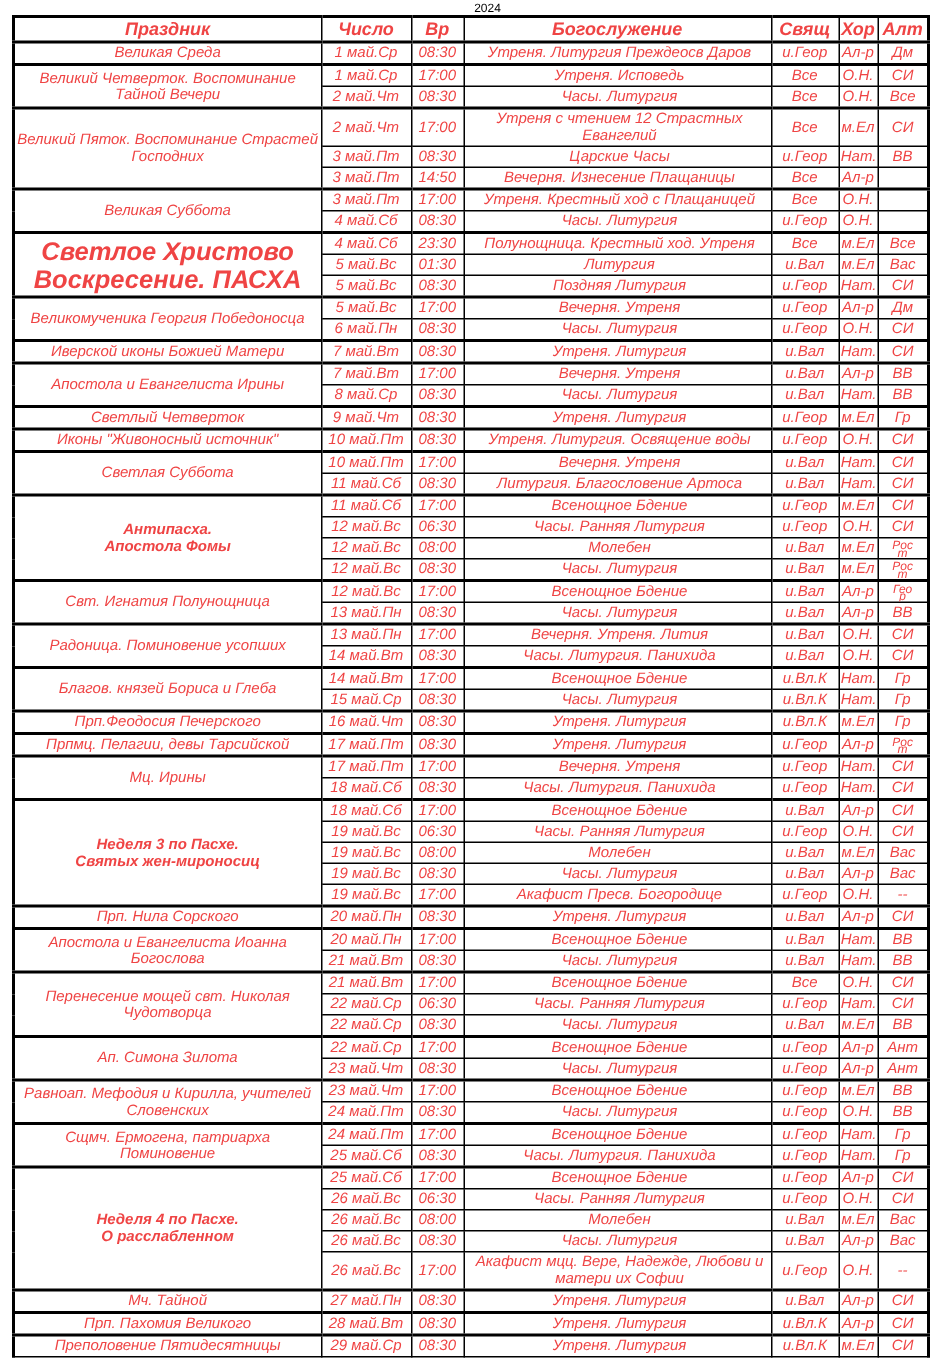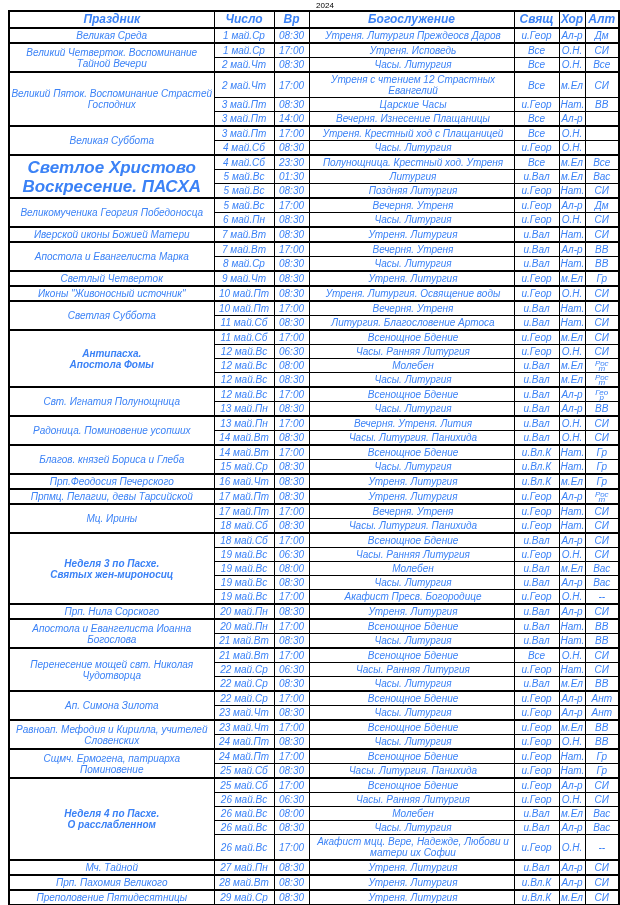--- a/index.html
+++ b/index.html
@@ -22,21 +22,21 @@
     font-size: 8px;
     line-height: 9px;
     color: #000;
     transform: translateX(12px);
   }
   table.sched {
     border-collapse: collapse;
     table-layout: fixed;
     width: 610px;
     border: 2px solid #000;
-    color: #3b82f6;
+    color: #ef4444;
     font-style: italic;
   }
   th, td {
     border: 1px solid #000;
     overflow: hidden;
     vertical-align: middle;
   }
   thead tr { height: 17px; }
   th {
     font-size: 12px;
@@ -139,21 +139,21 @@
         <tr>
           <td class="c-date">3 май.Пт</td>
           <td class="c-time">08:30</td>
           <td class="c-serv">Царские Часы</td>
           <td class="c-pr">и.Геор</td>
           <td class="c-ch">Нат.</td>
           <td class="c-alt">ВВ</td>
         </tr>
         <tr>
           <td class="c-date">3 май.Пт</td>
-          <td class="c-time">14:00</td>
+          <td class="c-time">14:50</td>
           <td class="c-serv">Вечерня. Изнесение Плащаницы</td>
           <td class="c-pr">Все</td>
           <td class="c-ch">Ал-р</td>
           <td class="c-alt"></td>
         </tr>
         <tr class="group-start">
           <td class="feast" rowspan="2">Великая Суббота</td>
           <td class="c-date">3 май.Пт</td>
           <td class="c-time">17:00</td>
           <td class="c-serv">Утреня. Крестный ход с Плащаницей</td>
@@ -215,21 +215,21 @@
         <tr class="group-start">
           <td class="feast" rowspan="1">Иверской иконы Божией Матери</td>
           <td class="c-date">7 май.Вт</td>
           <td class="c-time">08:30</td>
           <td class="c-serv">Утреня. Литургия</td>
           <td class="c-pr">и.Вал</td>
           <td class="c-ch">Нат.</td>
           <td class="c-alt">СИ</td>
         </tr>
         <tr class="group-start">
-          <td class="feast" rowspan="2">Апостола и Евангелиста Марка</td>
+          <td class="feast" rowspan="2">Апостола и Евангелиста Ирины</td>
           <td class="c-date">7 май.Вт</td>
           <td class="c-time">17:00</td>
           <td class="c-serv">Вечерня. Утреня</td>
           <td class="c-pr">и.Вал</td>
           <td class="c-ch">Ал-р</td>
           <td class="c-alt">ВВ</td>
         </tr>
         <tr>
           <td class="c-date">8 май.Ср</td>
           <td class="c-time">08:30</td>

